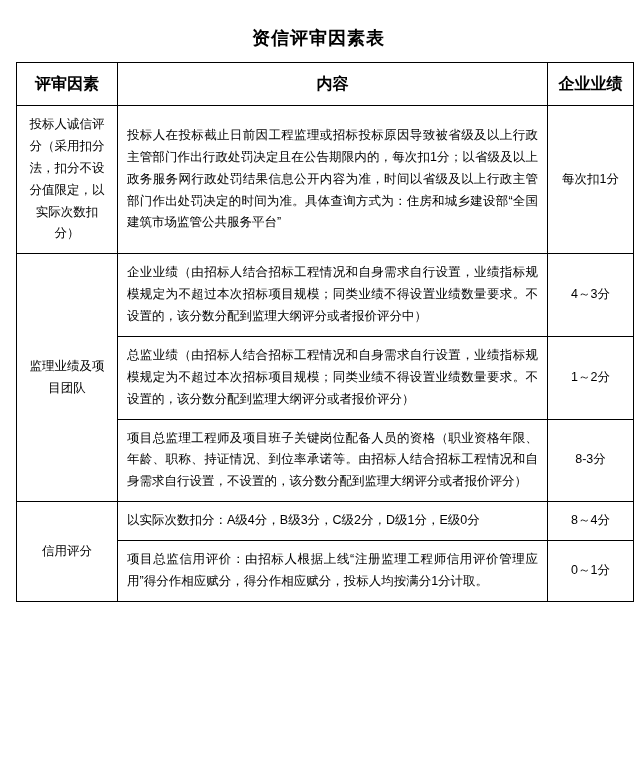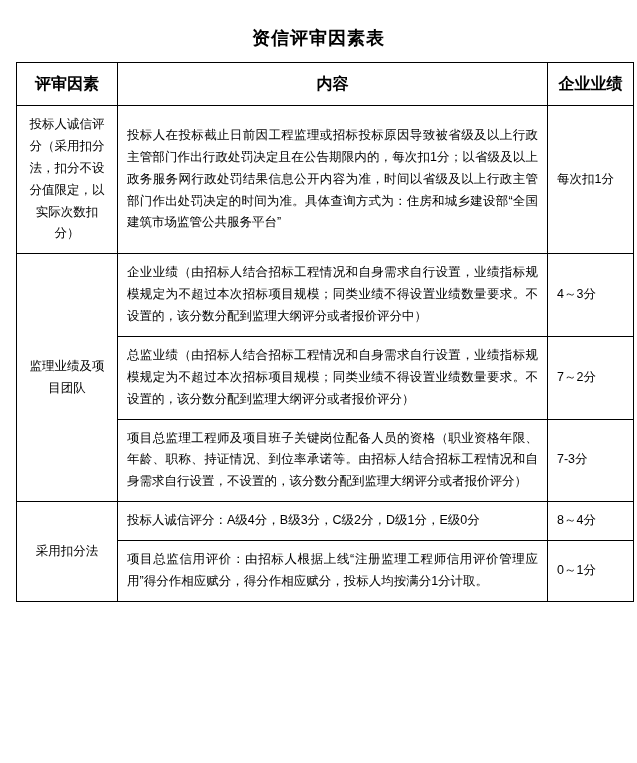--- a/index.html
+++ b/index.html
@@ -56,20 +56,21 @@
     text-align: center;
     padding-left: 9px;
     padding-right: 6px;
   }
   td.content-cell {
     text-align: justify;
     text-justify: inter-ideograph;
     margin-left: 18px;
   }
   td.score-cell {
+    text-align: center;
     font-size: 12.5px;
   }
 </style>
 </head>
 <body>
 
 <div class="page">
 
   <div class="doc-title">资信评审因素表</div>
 
@@ -92,29 +93,29 @@
         <td class="content-cell">投标人在投标截止日前因工程监理或招标投标原因导致被省级及以上行政主管部门作出行政处罚决定且在公告期限内的，每次扣1分；以省级及以上政务服务网行政处罚结果信息公开内容为准，时间以省级及以上行政主管部门作出处罚决定的时间为准。具体查询方式为：住房和城乡建设部“全国建筑市场监管公共服务平台”</td>
         <td class="score-cell">每次扣1分</td>
       </tr>
       <tr>
         <td class="factor-cell" rowspan="3">监理业绩及项目团队</td>
         <td class="content-cell">企业业绩（由招标人结合招标工程情况和自身需求自行设置，业绩指标规模规定为不超过本次招标项目规模；同类业绩不得设置业绩数量要求。不设置的，该分数分配到监理大纲评分或者报价评分中）</td>
         <td class="score-cell">4～3分</td>
       </tr>
       <tr>
         <td class="content-cell">总监业绩（由招标人结合招标工程情况和自身需求自行设置，业绩指标规模规定为不超过本次招标项目规模；同类业绩不得设置业绩数量要求。不设置的，该分数分配到监理大纲评分或者报价评分）</td>
-        <td class="score-cell">7～2分</td>
+        <td class="score-cell">1～2分</td>
       </tr>
       <tr>
         <td class="content-cell">项目总监理工程师及项目班子关键岗位配备人员的资格（职业资格年限、年龄、职称、持证情况、到位率承诺等。由招标人结合招标工程情况和自身需求自行设置，不设置的，该分数分配到监理大纲评分或者报价评分）</td>
-        <td class="score-cell">7-3分</td>
+        <td class="score-cell">8-3分</td>
       </tr>
       <tr>
-        <td class="factor-cell" rowspan="2">采用扣分法</td>
-        <td class="content-cell">投标人诚信评分：A级4分，B级3分，C级2分，D级1分，E级0分</td>
+        <td class="factor-cell" rowspan="2">信用评分</td>
+        <td class="content-cell">以实际次数扣分：A级4分，B级3分，C级2分，D级1分，E级0分</td>
         <td class="score-cell">8～4分</td>
       </tr>
       <tr>
         <td class="content-cell">项目总监信用评价：由招标人根据上线“注册监理工程师信用评价管理应用”得分作相应赋分，得分作相应赋分，投标人均按满分1分计取。</td>
         <td class="score-cell">0～1分</td>
       </tr>
     </tbody>
   </table>
 
 </div>

